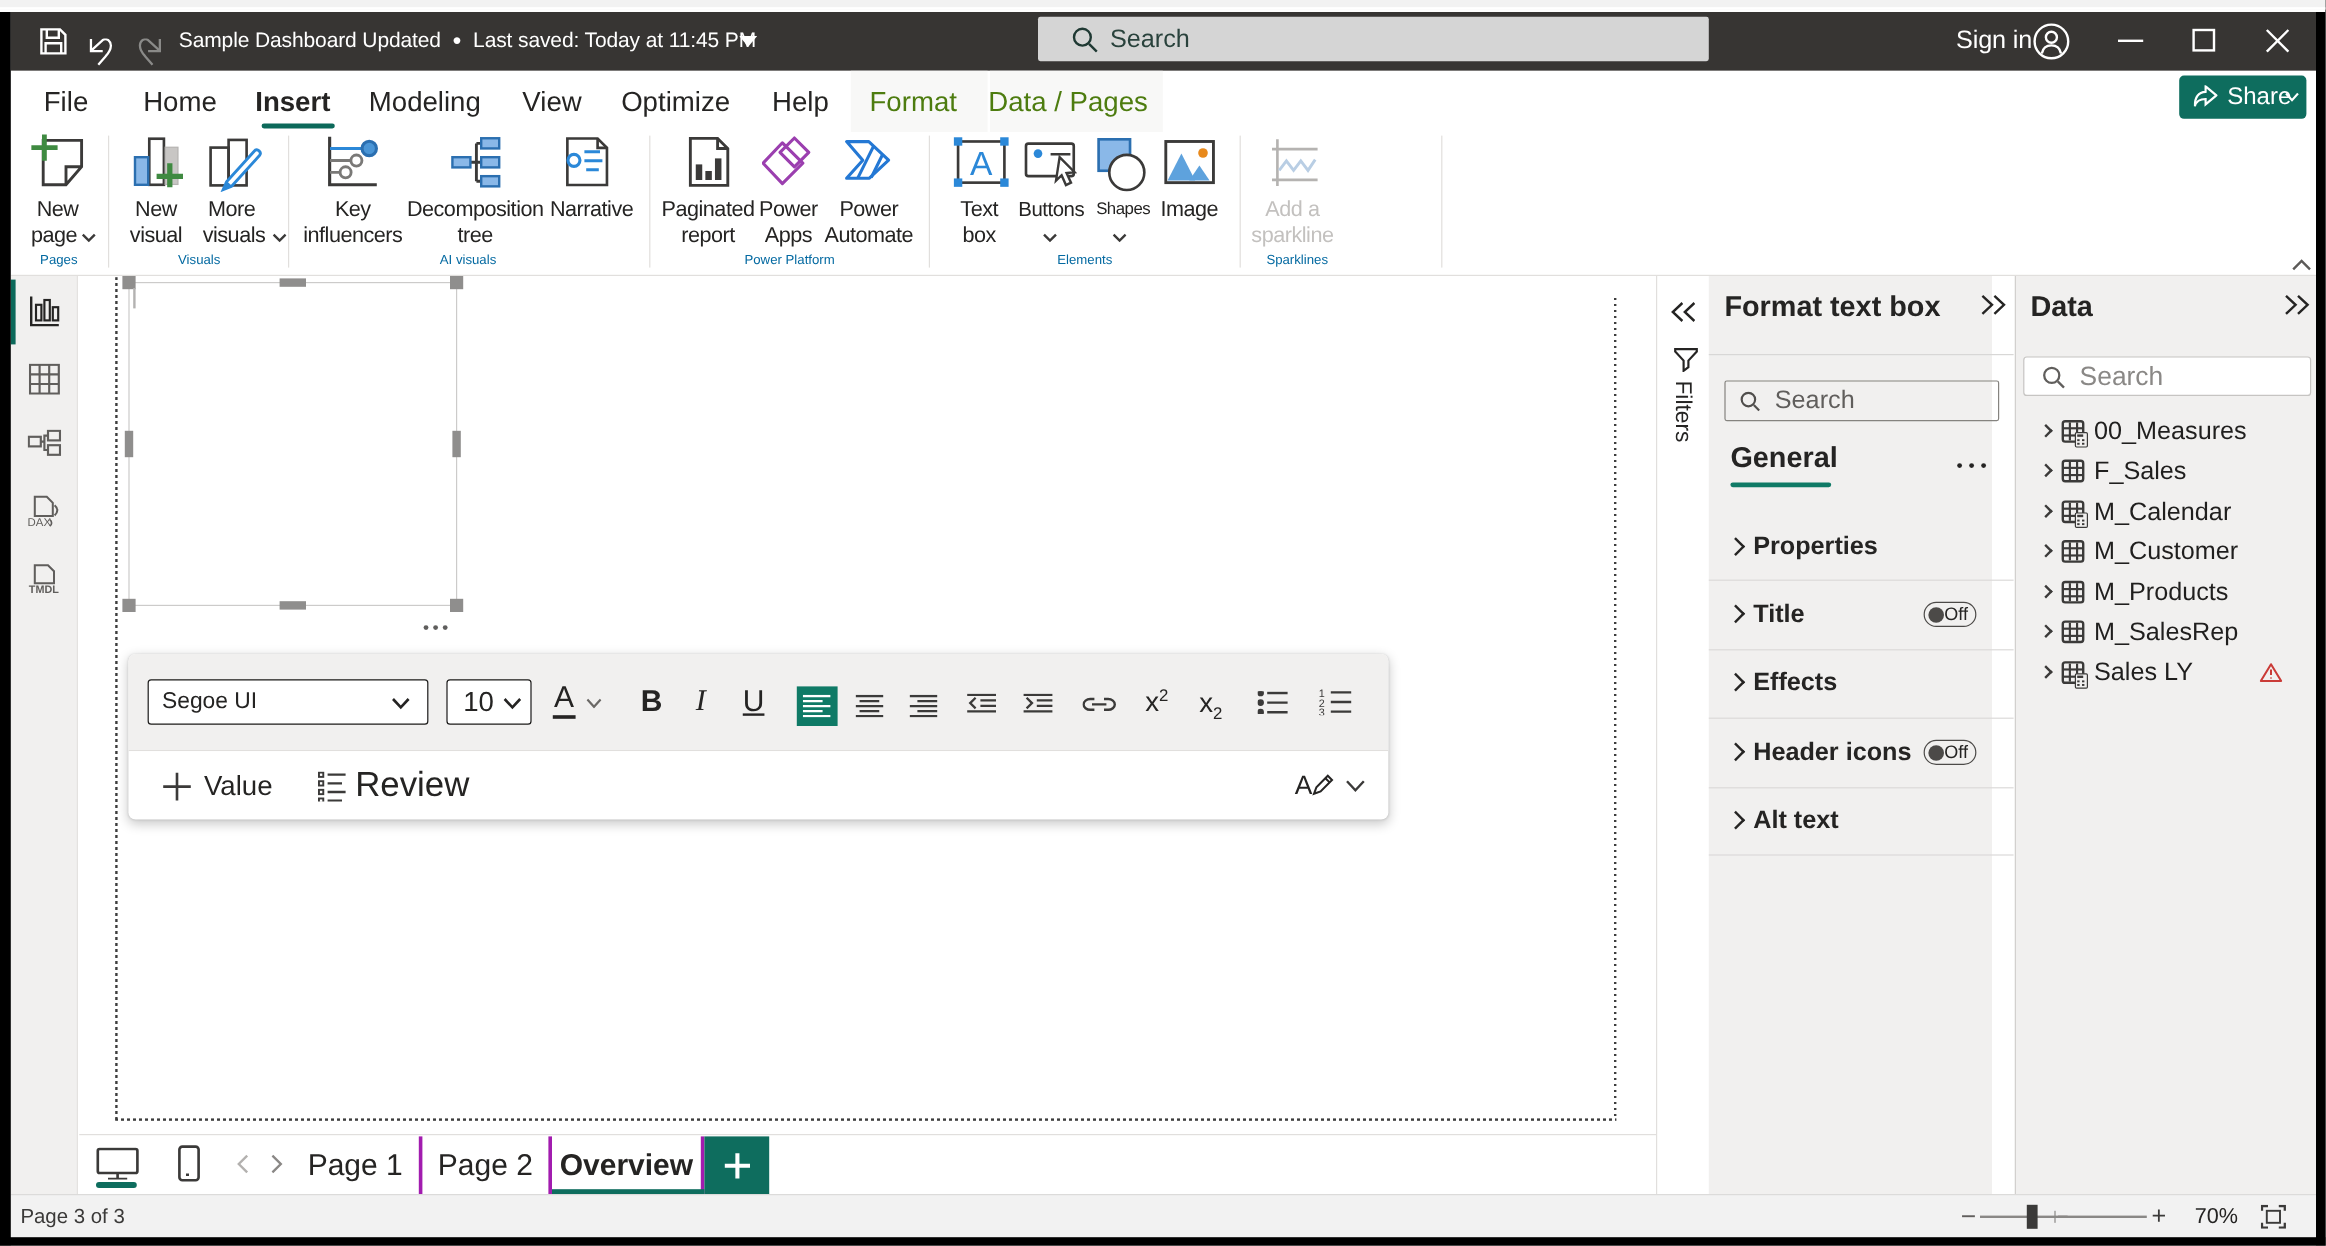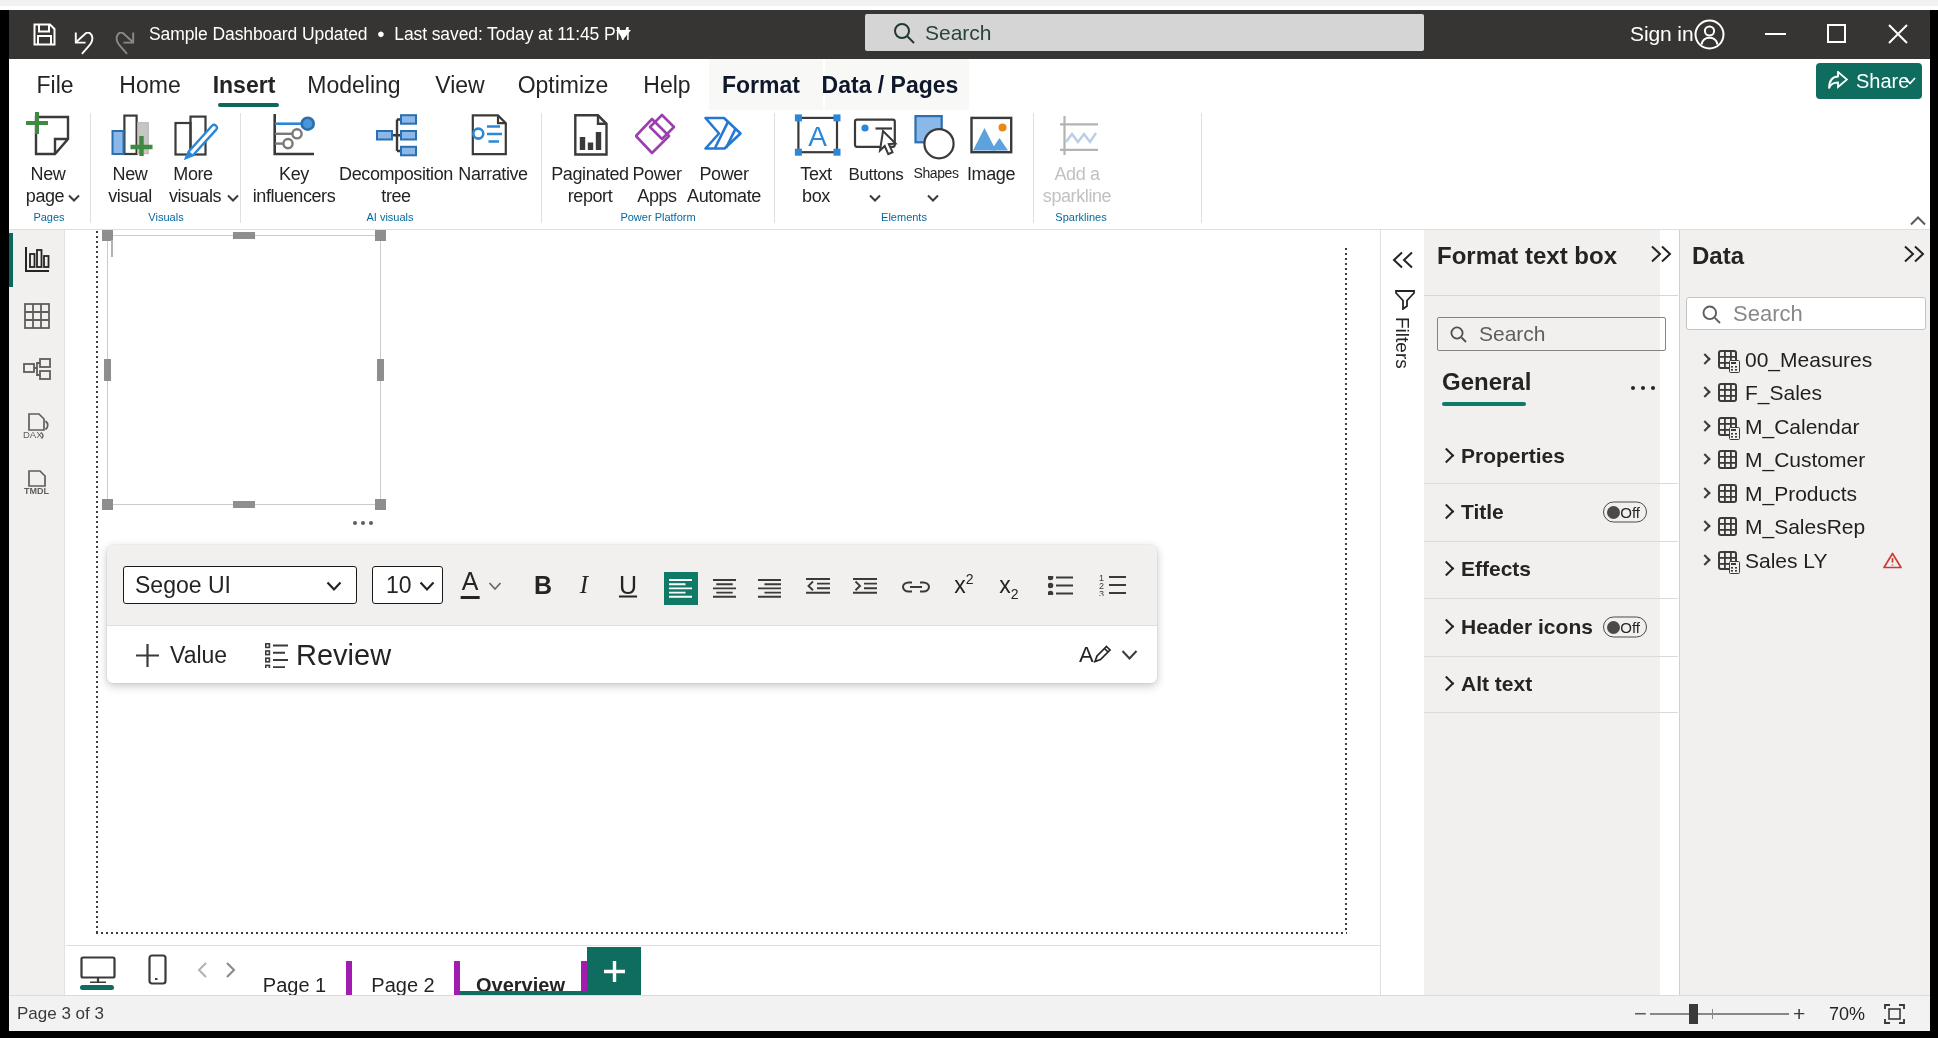--- a/index.html
+++ b/index.html
@@ -13,21 +13,21 @@
 .blackB { left:0; top:1031px; width:1938px; height:7px; background:#000; }
 
 .titlebar { left:9px; top:10px; width:1921px; height:49px; background:#373533; color:#fff; }
 .tb-txt { position:absolute; top:24px; transform:translateY(-50%); font-size:17.5px; letter-spacing:-0.1px; white-space:nowrap; }
 .searchbox { position:absolute; left:856px; top:4px; width:559px; height:37px; background:#d5d5d5; border-radius:2px; }
 .searchbox span { position:absolute; left:60px; top:50%; transform:translateY(-50%); font-size:21px; color:#29423c; }
 
 .menubar { left:9px; top:59px; width:1921px; height:51px; background:#fff; }
 .mi { position:absolute; top:50%; transform:translate(-50%,-50%); font-size:23px; color:#252423; white-space:nowrap; }
 .mi.sel { font-weight:bold; }
-.mi.ctx { color:#0f172a; font-weight:bold; }
+.mi.ctx { color:#4d7c0f; font-weight:normal; }
 .ctxbg { position:absolute; top:0; height:51px; background:#f8f8f7; }
 .ins-underline { position:absolute; left:209px; top:44px; width:61px; height:4px; background:#0c695a; border-radius:2px; }
 
 .ribbon { left:9px; top:110px; width:1921px; height:120px; background:#fff; border-bottom:1px solid #e1dfdd; }
 .rdiv { position:absolute; top:3px; width:1px; height:110px; background:#e1dfdd; }
 .rlab { position:absolute; top:101px; transform:translateX(-50%); font-size:11px; color:#0369a1; white-space:nowrap; }
 .rtxt { position:absolute; transform:translateX(-50%); font-size:18px; letter-spacing:-0.4px; color:#252423; white-space:nowrap; text-align:center; }
 .rtxt.dim { color:#c3c1bf; }
 
 .sidebar { left:9px; top:230px; width:56px; height:765px; background:#f1f0ef; border-right:1px solid #e4e2e0; }
@@ -40,21 +40,21 @@
 
 .tbox { position:absolute; left:41px; top:5px; width:274px; height:270px; border:1px solid #cccbca; background:#fff; }
 .hdl { position:absolute; background:#8f8e8d; }
 
 .ftb { position:absolute; left:41px; top:315px; width:1050px; height:138px; background:#fff; border-radius:6px; box-shadow:0 3px 10px rgba(0,0,0,0.22), 0 0 2px rgba(0,0,0,0.12); }
 .ftb-top { position:absolute; left:0; top:0; width:100%; height:81px; background:#f1f0ef; border-radius:6px 6px 0 0; border-bottom:1px solid #e1dfdd; }
 .fsel { position:absolute; background:#fff; border:1px solid #1b1a19; border-radius:3px; }
 .fbtn { position:absolute; transform:translate(-50%,-50%); color:#252423; }
 
 .navbar { left:66px; top:945px; width:1314px; height:50px; background:#fff; border-top:1px solid #e1dfdd; }
-.ntab { position:absolute; top:15px; height:49px; border-right:6px solid #a21caf; font-size:20px; color:#252423; display:flex; align-items:center; justify-content:center; }
+.ntab { position:absolute; top:1px; height:49px; border-right:3px solid #a21caf; font-size:25px; color:#252423; display:flex; align-items:center; justify-content:center; }
 
 .filters { left:1380px; top:230px; width:44px; height:765px; background:#fff; border-left:1px solid #e1dfdd; }
 
 .fmt { left:1424px; top:230px; width:236px; height:765px; background:#f1f0ef; }
 .fmt-sec { position:absolute; left:0; width:254px; border-top:1px solid #dbdad9; }
 .toggle { position:absolute; right:13px; top:50%; transform:translateY(-50%); width:44px; height:21px; border:1.5px solid #4c4a48; border-radius:11px; background:#f1f0ef;margin-left:48px; }
 .toggle .knob { position:absolute; left:3px; top:50%; transform:translateY(-50%); width:13px; height:13px; border-radius:50%; background:#4c4a48; }
 .toggle .lbl { position:absolute; right:6px; top:50%; transform:translateY(-50%); font-size:15px; color:#252423; }
 .fmt-row { position:absolute; left:0; width:254px; height:0; }
 .fmt-row .frtext { position:absolute; left:37px; top:0; transform:translateY(-50%); font-size:21px; font-weight:bold; color:#252423; }
@@ -341,21 +341,21 @@
     <div class="hdl" style="left:38px;top:129px;width:7px;height:22px"></div>
     <div class="hdl" style="left:311px;top:129px;width:7px;height:22px"></div>
     <div style="position:absolute;left:45px;top:10px;width:2px;height:17px;background:#b3b2b1"></div>
     <div style="position:absolute;left:287px;top:291px;width:4px;height:4px;border-radius:50%;background:#5f5e5d"></div>
     <div style="position:absolute;left:295px;top:291px;width:4px;height:4px;border-radius:50%;background:#5f5e5d"></div>
     <div style="position:absolute;left:303px;top:291px;width:4px;height:4px;border-radius:50%;background:#5f5e5d"></div>
 
     <div class="ftb">
       <div class="ftb-top"></div>
       <div class="fsel" style="left:16px;top:21px;width:234px;height:38px">
-        <span style="position:absolute;left:11px;top:50%;transform:translateY(-50%);font-size:23px;color:#252423">Segoe UI</span>
+        <span style="position:absolute;left:11px;top:50%;transform:translateY(-50%);font-size:19px;color:#252423">Segoe UI</span>
         <svg style="position:absolute;right:14px;top:14px" width="16" height="11" viewBox="0 0 16 11" fill="none" stroke="#252423" stroke-width="2.2">
             <path d="M1.5 1.5 L8 8.5 L14.5 1.5"></path>
           </svg>
       </div>
       <div class="fsel" style="left:265px;top:21px;width:71px;height:38px">
         <span style="position:absolute;left:13px;top:50%;transform:translateY(-50%);font-size:23px;color:#252423">10</span>
         <svg style="position:absolute;right:7px;top:14px" width="16" height="11" viewBox="0 0 16 11" fill="none" stroke="#252423" stroke-width="2.2">
             <path d="M1.5 1.5 L8 8.5 L14.5 1.5"></path>
           </svg>
       </div>

